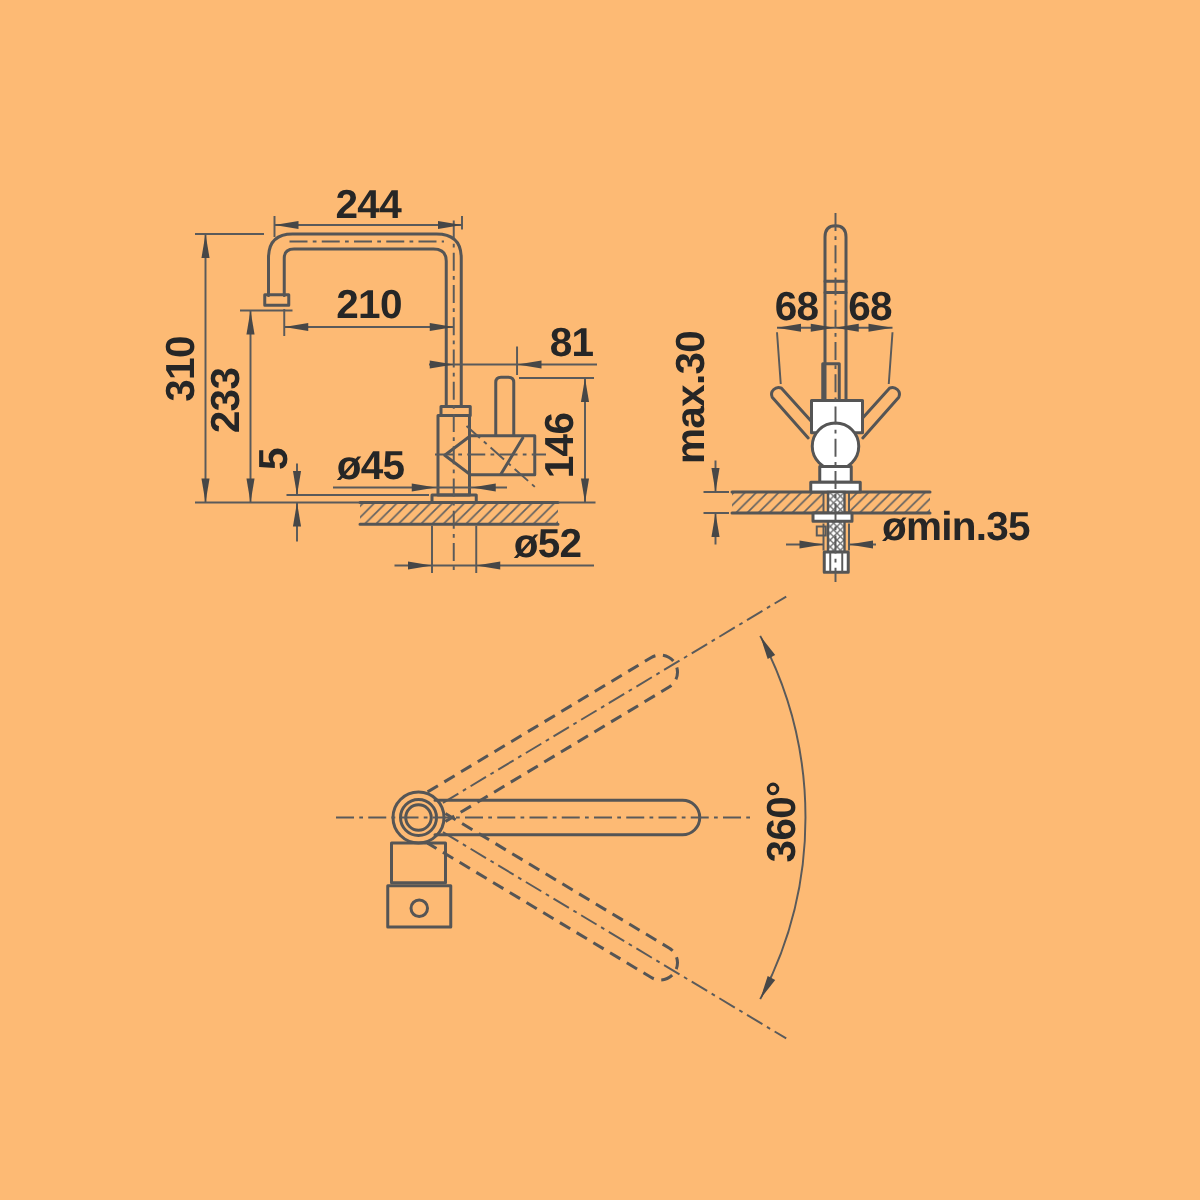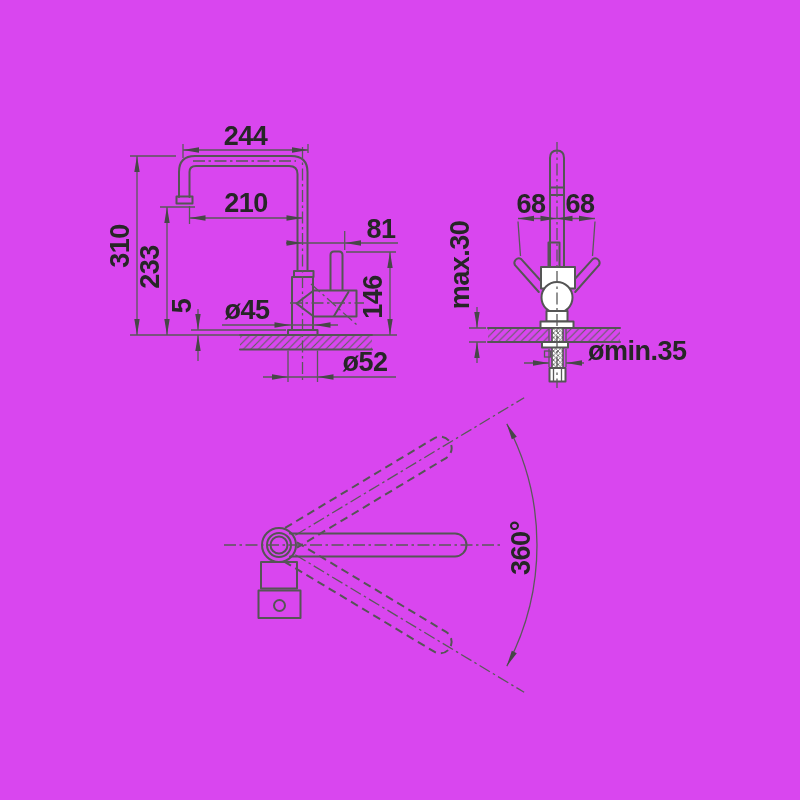--- a/index.html
+++ b/index.html
@@ -1,16 +1,16 @@
 <!DOCTYPE html>
 <html><head>
 <meta charset="utf-8">
 <style>
   html,body{margin:0;padding:0;background:#fff;}
-  .canvas{width:800px;height:800px;background:#d946ef;position:relative;overflow:hidden;}
+  .canvas{width:800px;height:800px;background:#fdba74;position:relative;overflow:hidden;}
   svg{display:block;}
   .o{stroke:#555;stroke-width:2;fill:none;stroke-linejoin:round;stroke-linecap:round;}
   .of{stroke:#555;stroke-width:2;fill:#fff;stroke-linejoin:round;}
   .t{stroke:#5a5a5a;stroke-width:1.3;fill:none;}
   .cl{stroke:#5a5a5a;stroke-width:1.3;fill:none;stroke-dasharray:12 3.5 2.5 3.5;}
   .dsh{stroke:#555;stroke-width:2;fill:none;stroke-dasharray:8 5;stroke-linecap:butt;}
   .arr{fill:#474747;stroke:none;}
   .lbl{font-family:"Liberation Sans",sans-serif;font-weight:bold;font-size:27px;fill:#262626;letter-spacing:-0.5px;}
 </style>
 </head>

